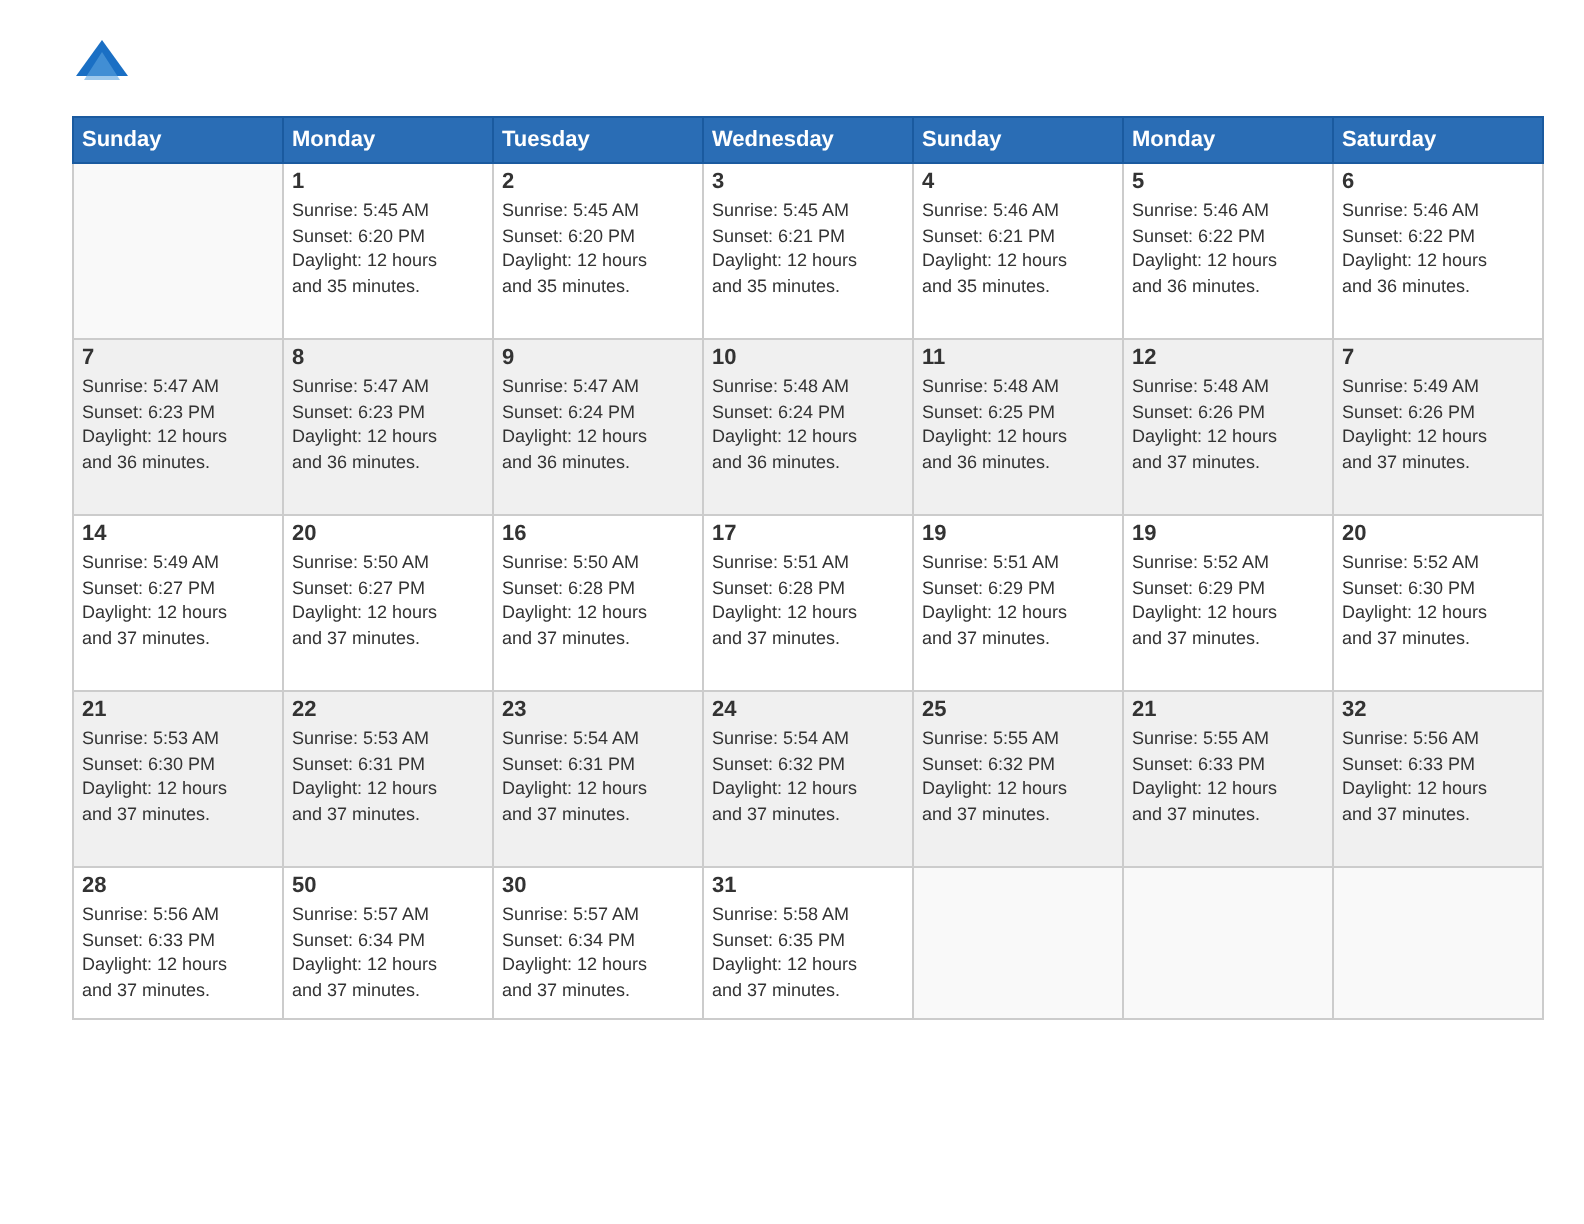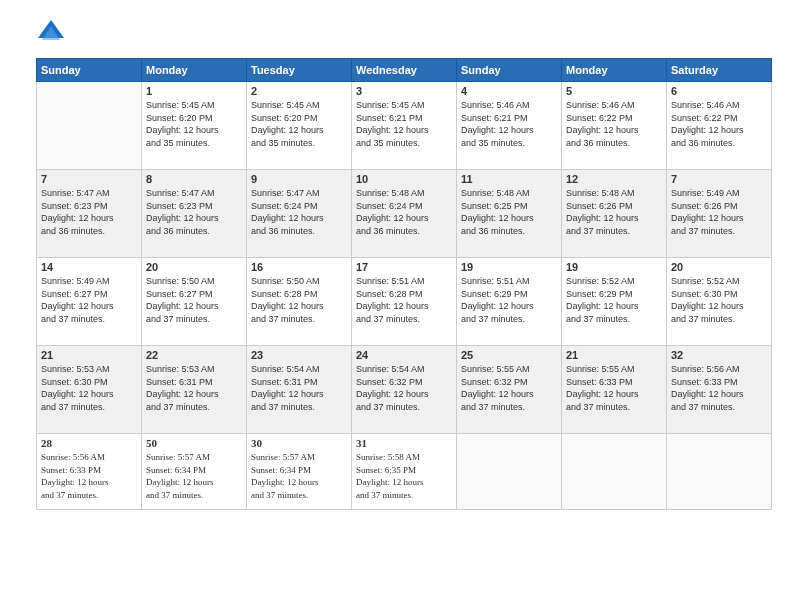--- a/index.html
+++ b/index.html
@@ -79,21 +79,20 @@
     .calendar td {
       border: 1px solid #ccc;
       vertical-align: top;
       padding: 3px 4px;
       font-size: 9.5px;
       color: #333;
       height: 88px;
     }
     .calendar tr:last-child td {
       height: 76px;
-      font-family: Liberation Serif, serif;
     }
     .day-num {
       font-size: 11px;
       font-weight: bold;
       color: #333;
       display: block;
       margin-bottom: 2px;
     }
     .day-info {
       font-size: 9px;

